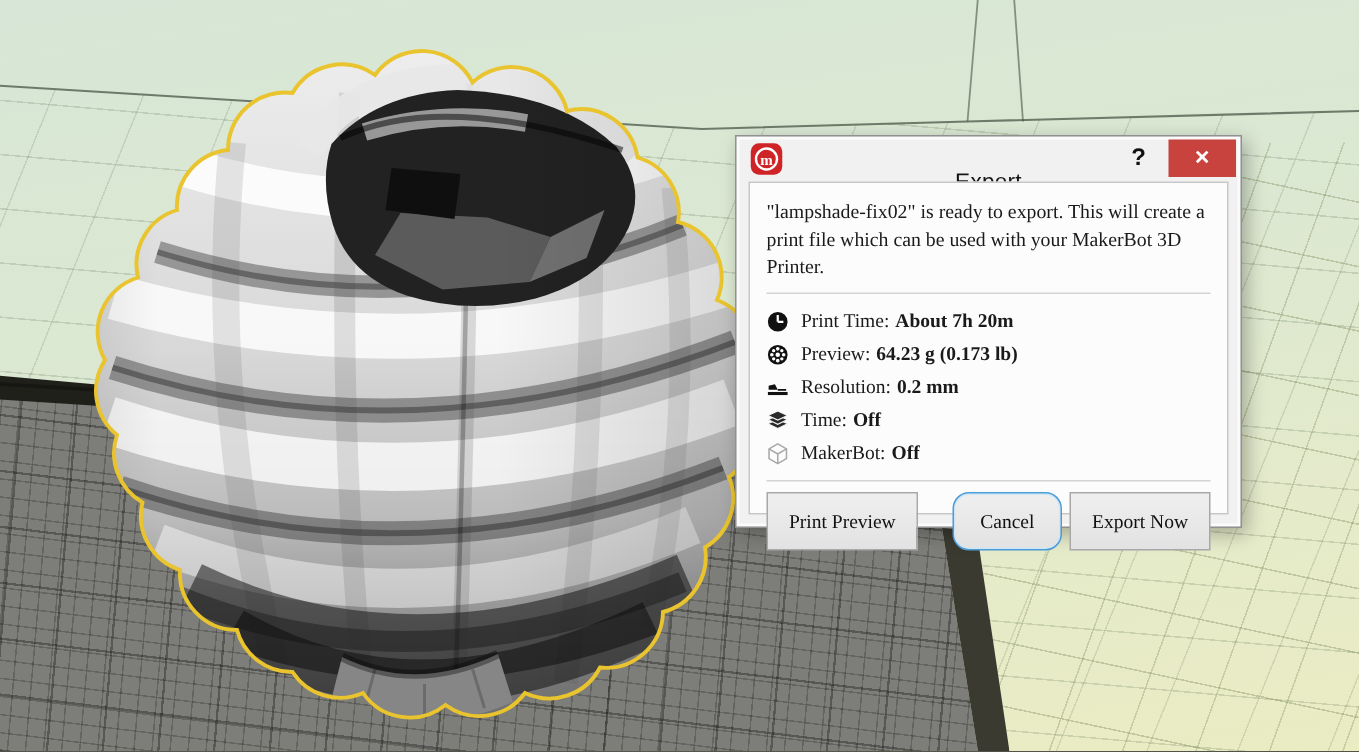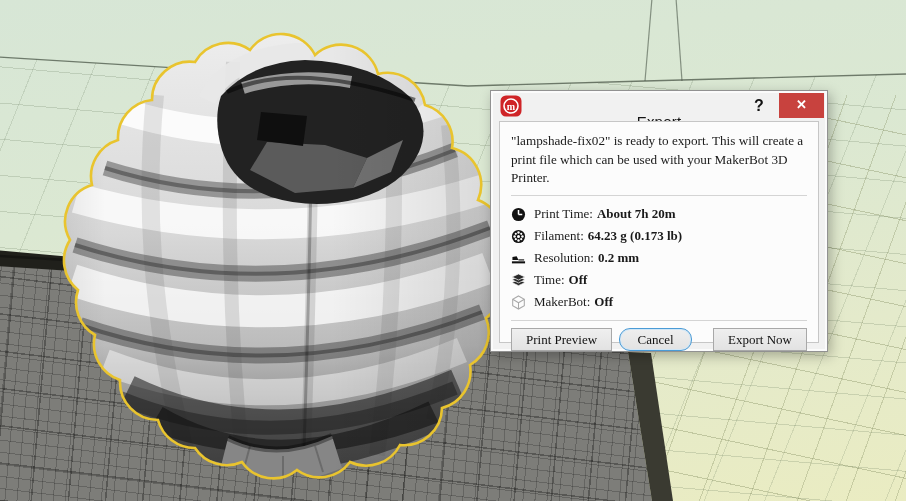--- a/index.html
+++ b/index.html
@@ -75,25 +75,25 @@
   .intro{font-size:13.2px;line-height:1.42;}
   .sep{border:none;border-top:1px solid #d4d4d4;margin:7px 0;}
   .drow{display:flex;align-items:center;height:22px;font-size:13px;}
   .drow .dicon{width:15px;height:15px;margin-right:8px;flex:0 0 auto;}
   .drow .dlabel{white-space:pre;}
   .drow .dvalue{font-weight:bold;margin-left:4px;}
   .btn-row{display:flex;align-items:center;margin-top:6px;}
   .btn{
     font-family:"Liberation Serif","DejaVu Serif",serif;font-size:13px;color:#111;
     background:linear-gradient(#efefef,#e2e2e2);border:1px solid #a8a8a8;
-    height:23px;line-height:21px;padding:0 14px;text-align:center;cursor:default;box-sizing:border-box;
+    height:39px;line-height:21px;padding:0 14px;text-align:center;cursor:default;box-sizing:border-box;
   }
   .btn.focused{border-color:#4a9bd6;box-shadow:inset 0 0 0 1px #cfe6f7;}
   .btn-cancel{margin-left:auto;min-width:73px;border-radius:11px;}
-  .btn-export{margin-left:21px;min-width:72px;}
+  .btn-export{margin-left:5px;min-width:72px;}
 </style>
 </head>
 <body>
 
 <div class="scene">
 
   <div class="bg-grid"></div>
   <div class="floor-right"></div>
   <div class="plate"></div>
   <div class="plate-grid"></div>
@@ -221,21 +221,21 @@
             <circle cx="8" cy="3.8" r="1.3"></circle>
               <circle cx="8" cy="12.2" r="1.3"></circle>
             <circle cx="3.8" cy="8" r="1.3"></circle>
               <circle cx="12.2" cy="8" r="1.3"></circle>
             <circle cx="5.1" cy="5.1" r="1.2"></circle>
               <circle cx="10.9" cy="5.1" r="1.2"></circle>
             <circle cx="5.1" cy="10.9" r="1.2"></circle>
               <circle cx="10.9" cy="10.9" r="1.2"></circle>
           </g>
         </svg>
-        <span class="dlabel">Filament:</span>
+        <span class="dlabel">Preview:</span>
         <span class="dvalue">64.23 g (0.173 lb)</span>
       </div>
 
       <div class="drow">
         <svg class="dicon" viewBox="0 0 16 16">
           <rect x="1" y="11" width="14" height="2.2" fill="#111"></rect>
           <path d="M 1.5,9.5 L 8,9.5 L 6,5.5 L 1.5,6.5 Z" fill="#111"></path>
           <path d="M 8,9.5 L 14,9.5" stroke="#111" stroke-width="1.2"></path>
         </svg>
         <span class="dlabel">Resolution:</span>

